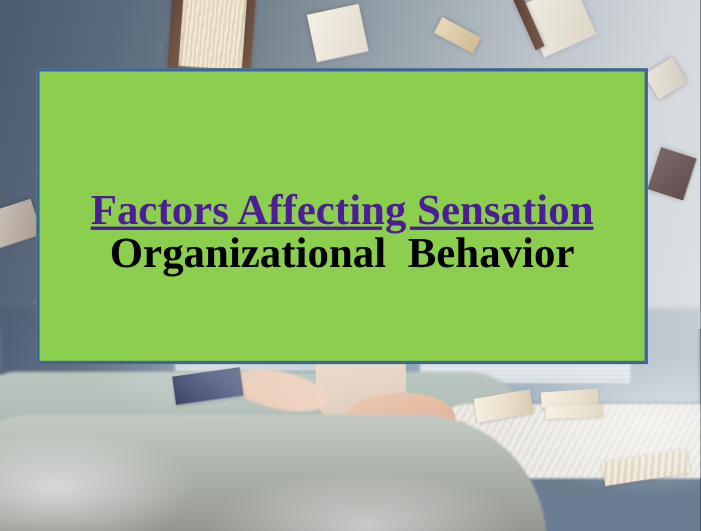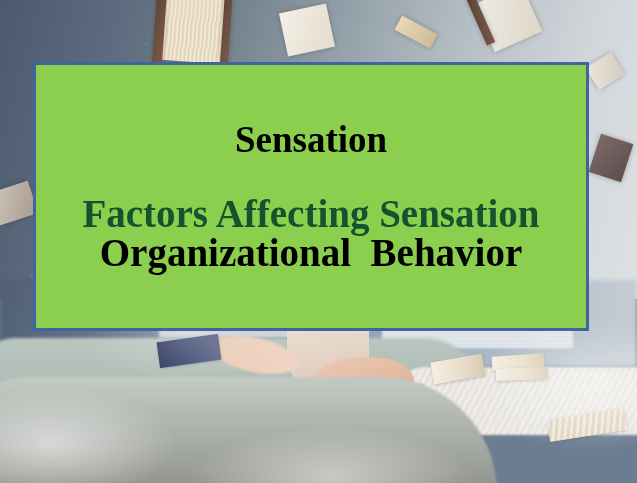--- a/index.html
+++ b/index.html
@@ -255,18 +255,17 @@
     <div class="bbook" style="left:496px; top:368px; width:52px; height:12px; transform:rotate(-2deg);"></div>
     <div class="bbook" style="left:432px; top:358px; width:52px; height:22px; transform:rotate(-10deg);"></div>
     <div class="bbook" style="left:548px; top:414px; width:78px; height:22px; transform:rotate(-9deg);
                 background:repeating-linear-gradient(104deg,#f0e8da 0 3px,#ddd2be 3px 6px);"></div>
 
     <div class="bed-front"></div>
     <div class="mist"></div>
   </div>
 
   <div id="title-card" style="background: rgb(140, 207, 78); border-color: rgb(65, 99, 158);">
-    <div class="title-line" id="line-1" style="color: rgb(0, 0, 0);">Sensation</div>
-    <div class="title-line" id="line-2" style="color: #14532d;">Factors Affecting Sensation</div>
+    <div class="title-line" id="line-2" style="color: #4c1d95; text-decoration: underline;">Factors Affecting Sensation</div>
     <div class="title-line" id="line-3" style="color: rgb(0, 0, 0);">Organizational  Behavior</div>
   </div>
 
 </div>
 
 </body></html>

